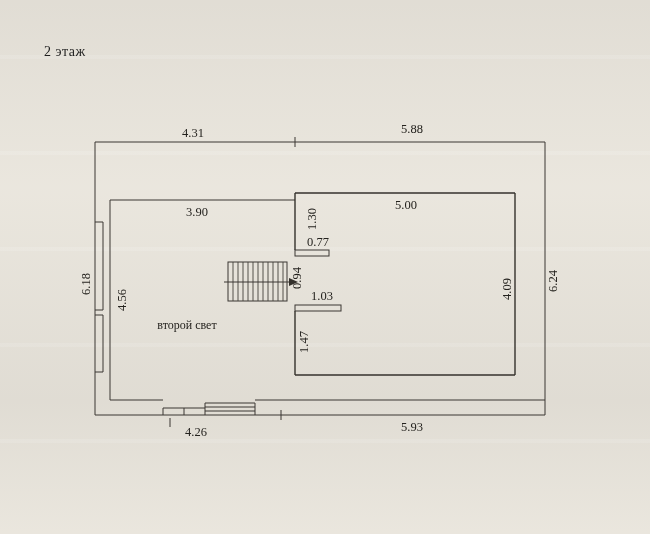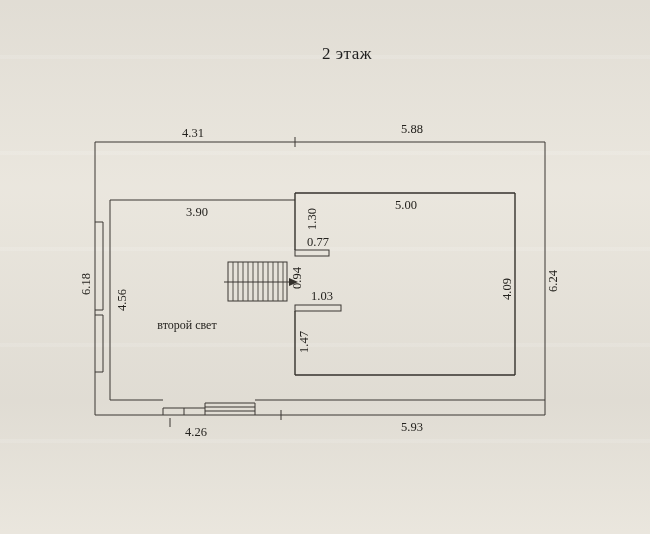--- a/index.html
+++ b/index.html
@@ -10,22 +10,21 @@
     background-image:
       linear-gradient(180deg, rgba(0,0,0,0.035), rgba(255,255,255,0.06) 35%, rgba(0,0,0,0.04) 75%, rgba(255,255,255,0.05)),
       repeating-linear-gradient(180deg, transparent 0 55px, rgba(255,255,255,0.14) 55px 59px, transparent 59px 96px);
     overflow:hidden;
     font-family:"Liberation Serif", serif;
     color:#1e1e1e;
   }
   .title{
     position:absolute;
     top:44px;left:0;right:0;
-    text-align:center;
-    font-size:17px;
+    font-size:14px;
     letter-spacing:0.5px;
     margin-left:44px;
   }
   svg{position:absolute;top:0;left:0;}
   .ln{stroke:#3a3732;stroke-width:1;fill:none;}
   .ln-bold{stroke:#34312c;stroke-width:1.4;fill:none;}
   .hatch{stroke:#44413b;stroke-width:0.9;}
   text{fill:#24221e;font-family:"Liberation Serif", serif;font-size:12.5px;}
   text.small{font-size:12px;}
 </style>

